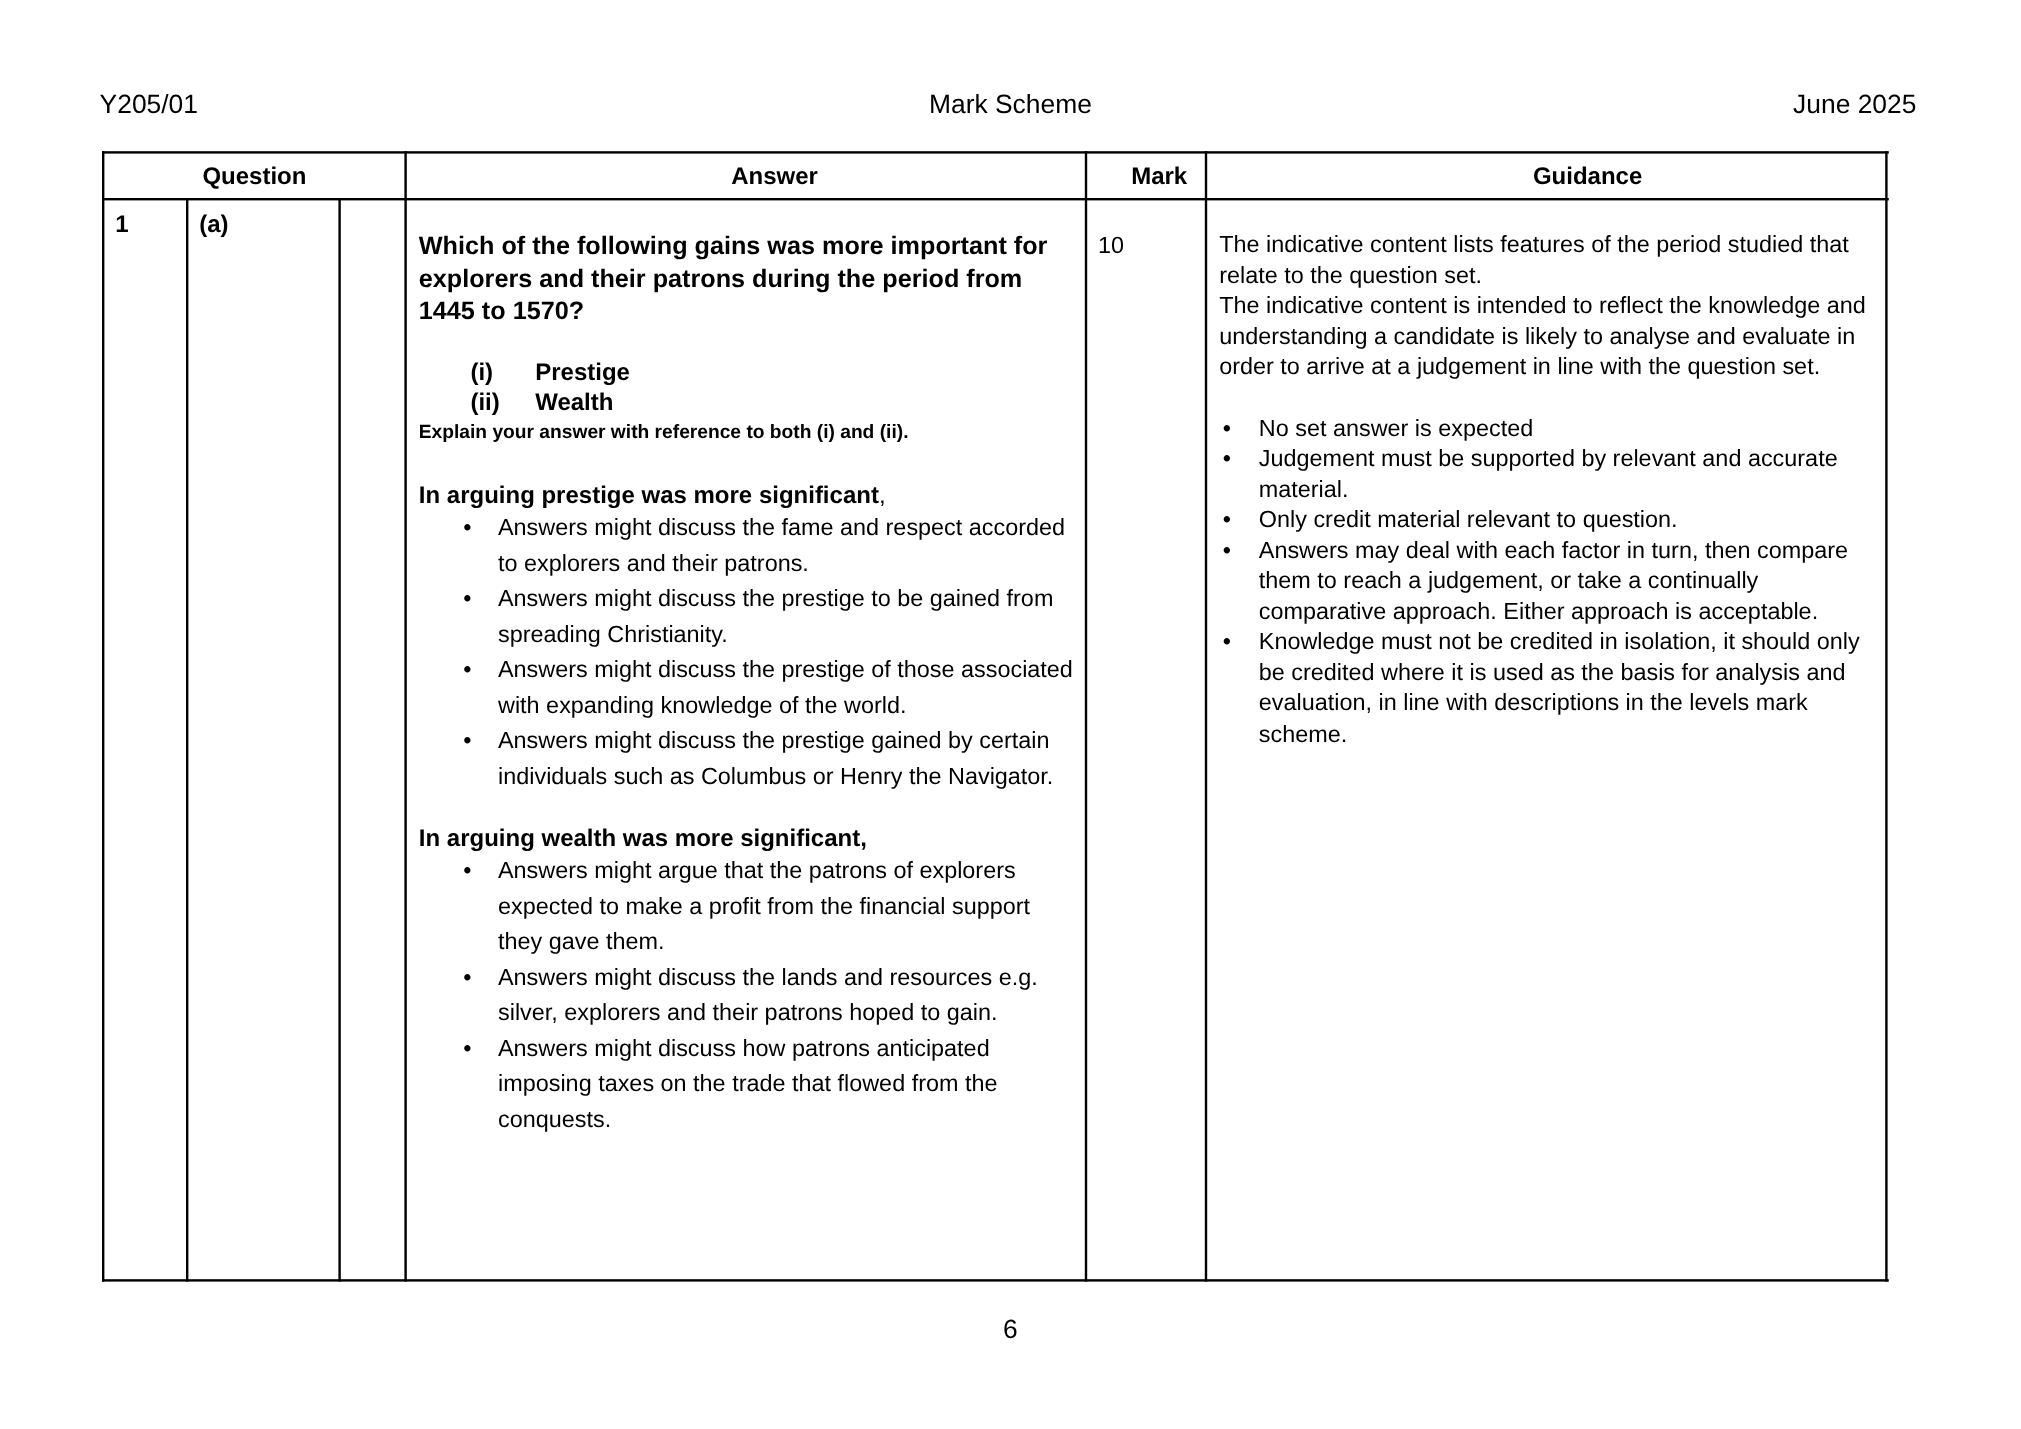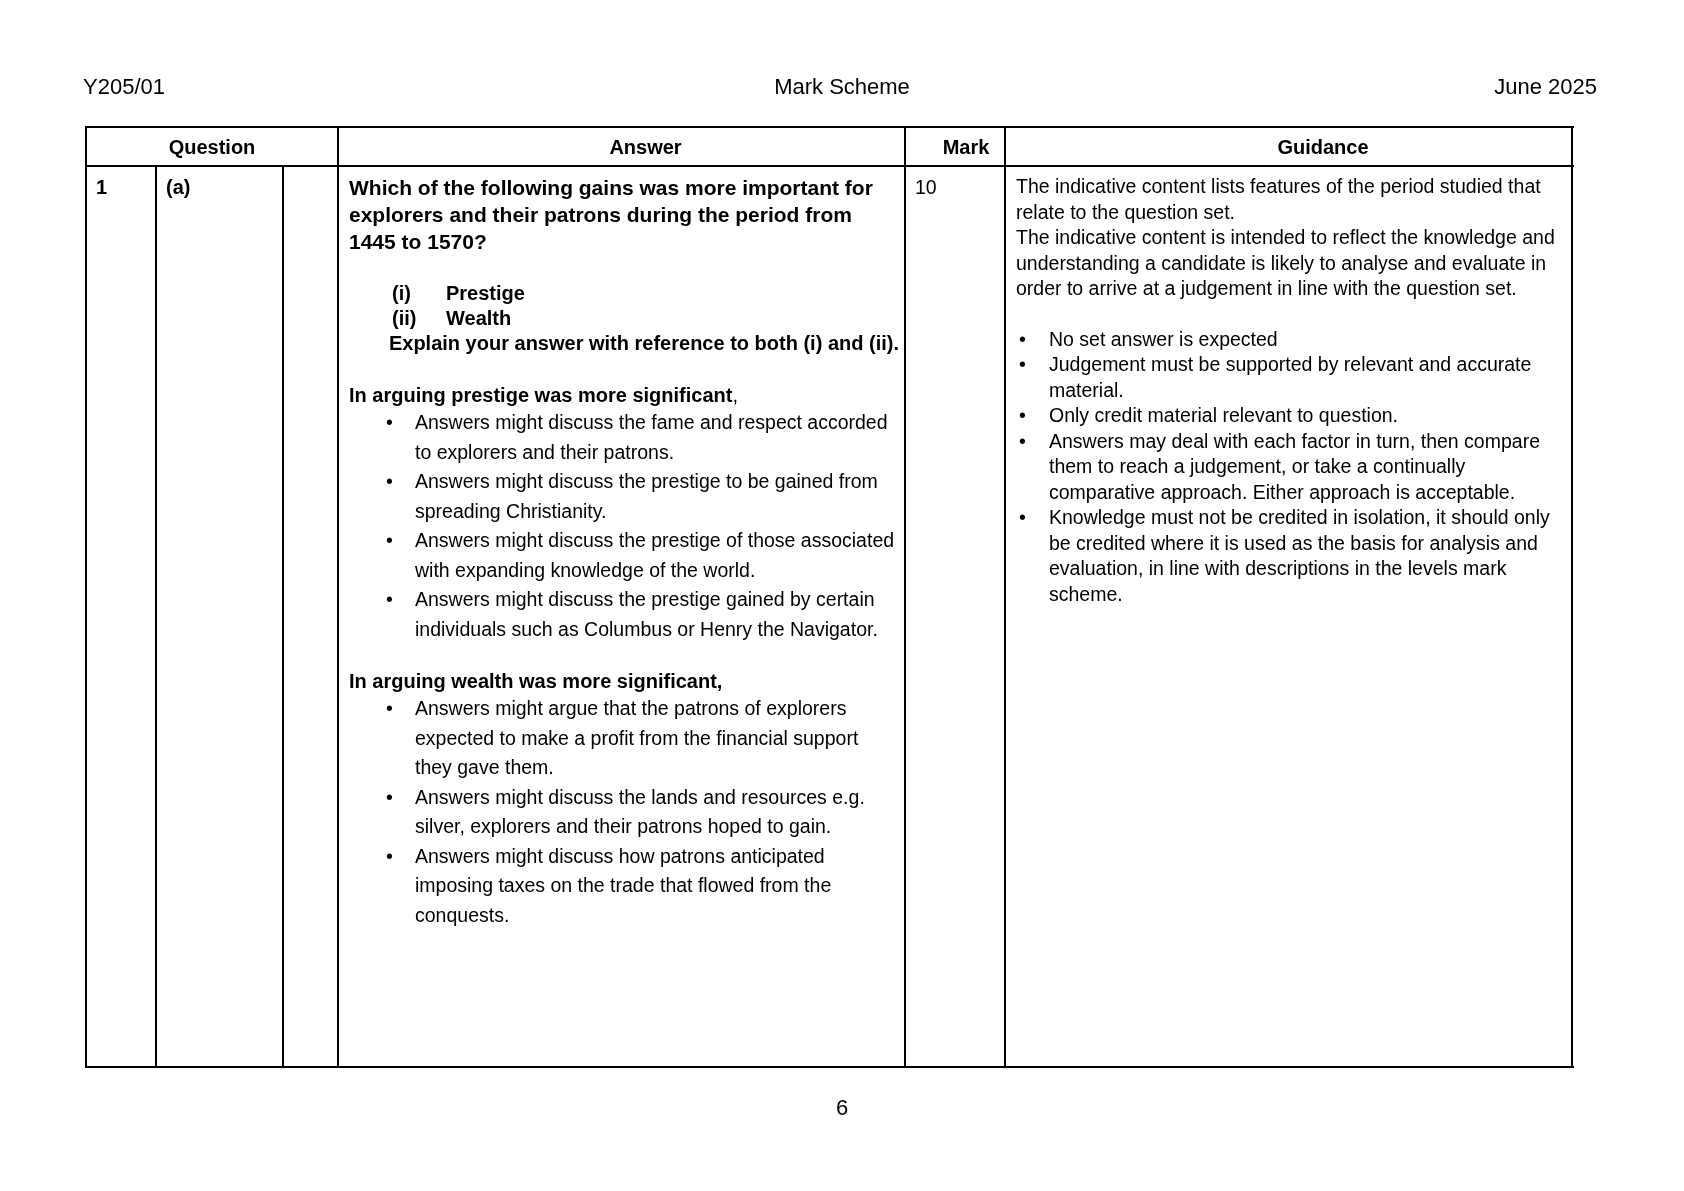--- a/index.html
+++ b/index.html
@@ -11,29 +11,29 @@
   .hdr-left { left: 83px; }
   .hdr-center { left: 0; width: 1684px; text-align: center; }
   .hdr-right { right: 87px; }
   .page-num { position: absolute; top: 1094px; left: 0; width: 1684px; text-align: center; font-size: 22px; line-height: 28px; }
   .line { position: absolute; background: #000; }
   .hline { height: 2px; }
   .vline { width: 2px; }
 
   .th { position: absolute; top: 128px; height: 38px; line-height: 38px; text-align: center; font-weight: bold; font-size: 20px; }
 
-  .cell { position: absolute; }
+  .cell { position: absolute; margin-top: 18px; }
   .qnum { position: absolute; top: 174px; font-size: 20px; font-weight: bold; line-height: 26px; }
 
   .answer { left: 349px; top: 174px; width: 550px; font-size: 19.5px; }
   .q-title { font-weight: bold; font-size: 21px; line-height: 27px; margin: 0; }
   .q-parts { margin: 26px 0 0 0; padding: 0; list-style: none; font-weight: bold; font-size: 20px; line-height: 24.5px; }
   .q-parts li { display: flex; }
   .q-parts .roman { display: inline-block; width: 54px; margin-left: 43px; }
-  .q-explain { font-weight: bold; font-size: 20px; line-height: 26px; margin: 0; text-align: right; }
+  .q-explain { font-weight: bold; font-size: 16px; line-height: 26px; margin: 0; }
   .arg-heading { font-weight: bold; font-size: 20px; line-height: 26px; margin: 26px 0 0 0; }
   .arg-heading .plain { font-weight: normal; }
   .blist { list-style: none; margin: 0; padding: 0; }
   .blist li { position: relative; padding-left: 66px; font-size: 19.5px; line-height: 29.5px; }
   .blist li .dot { position: absolute; left: 37px; top: 0; }
   .blist li .txt { display: block; }
   .gap-wealth { margin-top: 24px; }
 
   .mark { left: 915px; top: 174px; font-size: 19.5px; line-height: 26px; }
 

